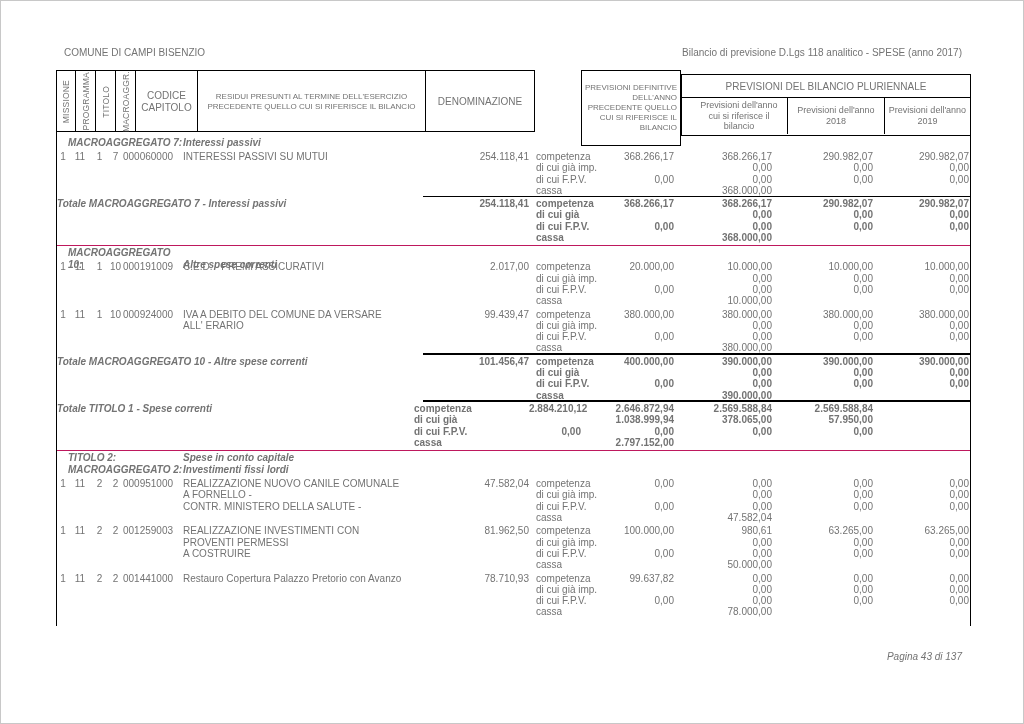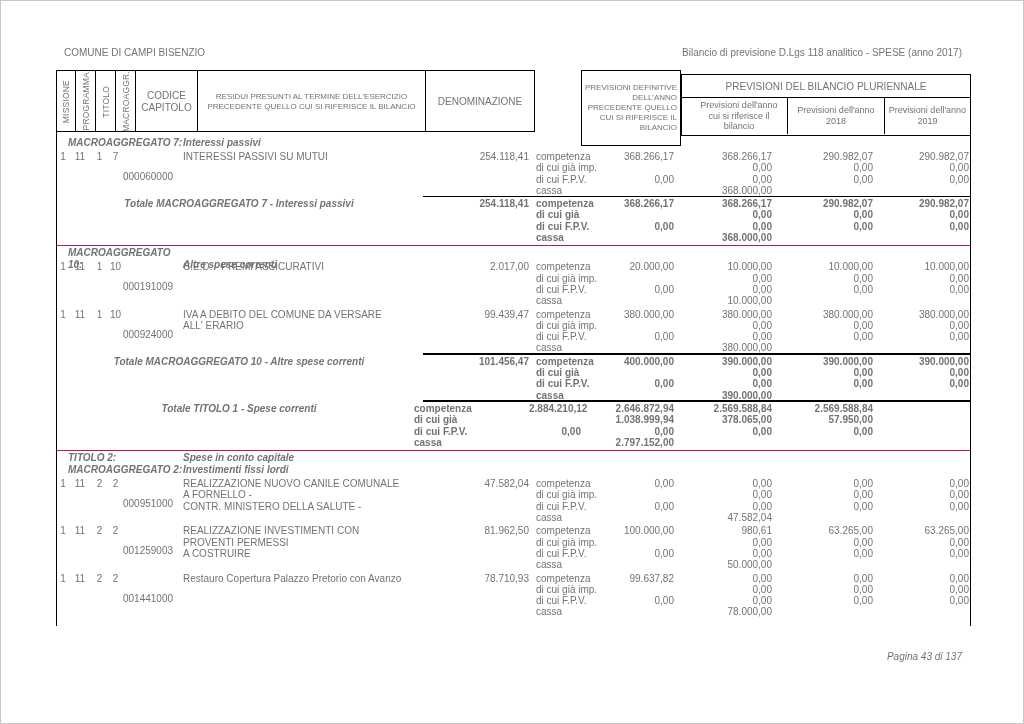--- a/index.html
+++ b/index.html
@@ -48,27 +48,27 @@
   .tbody > :first-child { border-top:none !important; margin-top:1px !important; }
   .section-block { border-top:1px solid #be185d; margin-top:2px; padding:1px 0 0 3px; }
   .section-line  { height:12px; line-height:12px;margin-left:8px; }
   .sec-label { display:inline-block; width:115px; font-weight:bold; font-style:italic; }
   .sec-title { font-weight:bold; font-style:italic; }
   .row { display:grid;
          grid-template-columns:12px 22px 17px 15px 60px 224px 122px 52px 93px 98px 101px 96px;
          margin-top:2px; position:relative; }
   .ln  { height:11.3px; line-height:11.3px; white-space:nowrap; }
   .code { text-align:center; }
-  .cap  { text-align:left;margin-top:20px; }
+  .cap  { text-align:left; }
   .den  { padding-right:4px; }
   .den .ln { white-space:normal; height:auto; min-height:11.3px; }
   .res .ln, .num .ln { text-align:right; }
   .lab  { padding-left:7px; }
   .total .c { font-weight:bold; }
-  .total-label { grid-column:1 / 7; text-align:center; font-style:italic; margin-right:-14px; }
+  .total-label { grid-column:1 / 7; text-align:left; font-style:italic; margin-right:-14px; }
   .total::before { content:""; position:absolute; left:366px; right:0; top:-2.5px;
                    height:1.7px; background:#000; }
   
   .footer { position:absolute; right:61px; top:650px; font-size:10px; font-style:italic; }
 </style>
 </head>
 <body>
 
 <div class="page">
 

